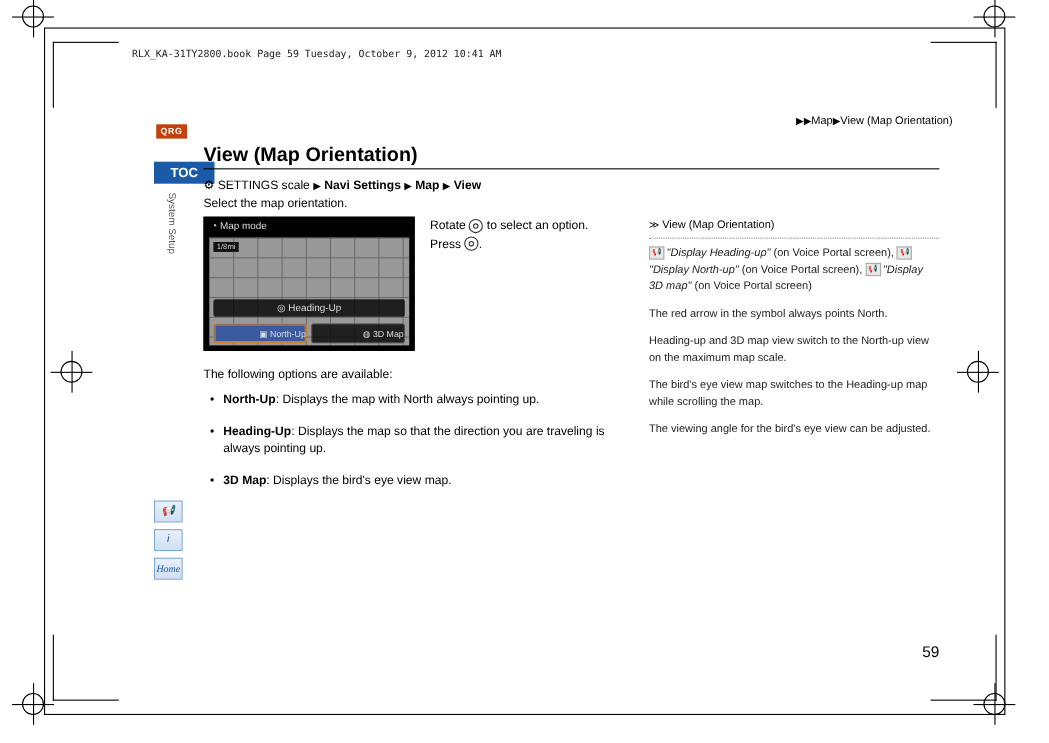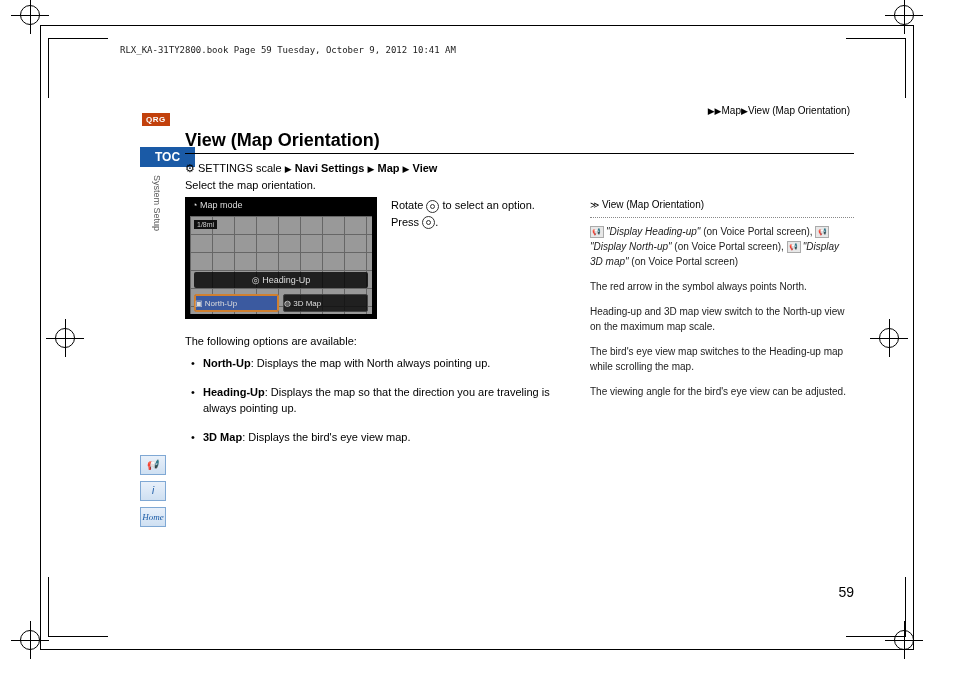--- a/index.html
+++ b/index.html
@@ -56,21 +56,21 @@
   .header-meta {
     position:absolute;
     left:120px;
     top:45px;
     font-size:9px;
     font-family: monospace;
     color:#222;
   }
   .breadcrumb {
     position:absolute;
-    right:104px;
+    right:88px;
     top:105px;
     font-size:10px;
     color:#000;
   }
   .qrg-badge {
     position:absolute;
     left:142px;
     top:113px;
     background:#c2410c;
     color:#fff;
@@ -171,21 +171,21 @@
     background:rgba(0,0,0,.8);color:#ddd;font-size:9px;
     text-align:center;line-height:16px;border-radius:2px;
   }
   .screenshot .heading-row::before{content:"◎ ";}
   .screenshot .bottom-row{
     position:absolute;left:8px;right:8px;bottom:6px;height:18px;
     display:flex;gap:4px;
   }
   .screenshot .opt{
     flex:1;background:rgba(10,10,10,.85);color:#ddd;font-size:8px;
-    text-align:left;line-height:18px;border:1px solid #444;border-radius:2px;
+    text-align:right;line-height:18px;border:1px solid #444;border-radius:2px;
   }
   .screenshot .opt.sel{background:#3b5aa0;border-color:#d08030;box-shadow:0 0 0 1px #d08030 inset;}
 
   .instruct{font-size:11px;line-height:1.5;}
   .instruct .dial{display:inline-block;border:1px solid #333;border-radius:50%;width:11px;height:11px;vertical-align:middle;position:relative;}
   .instruct .dial::after{content:"";position:absolute;left:3px;top:3px;width:3px;height:3px;border:1px solid #333;border-radius:50%;}
 
   .following{margin:10px 0 8px 0;}
   ul.opts{list-style:none;margin:0;padding:0;}
   ul.opts li{margin:0 0 12px 10px;position:relative;padding-left:8px;line-height:1.5;}

